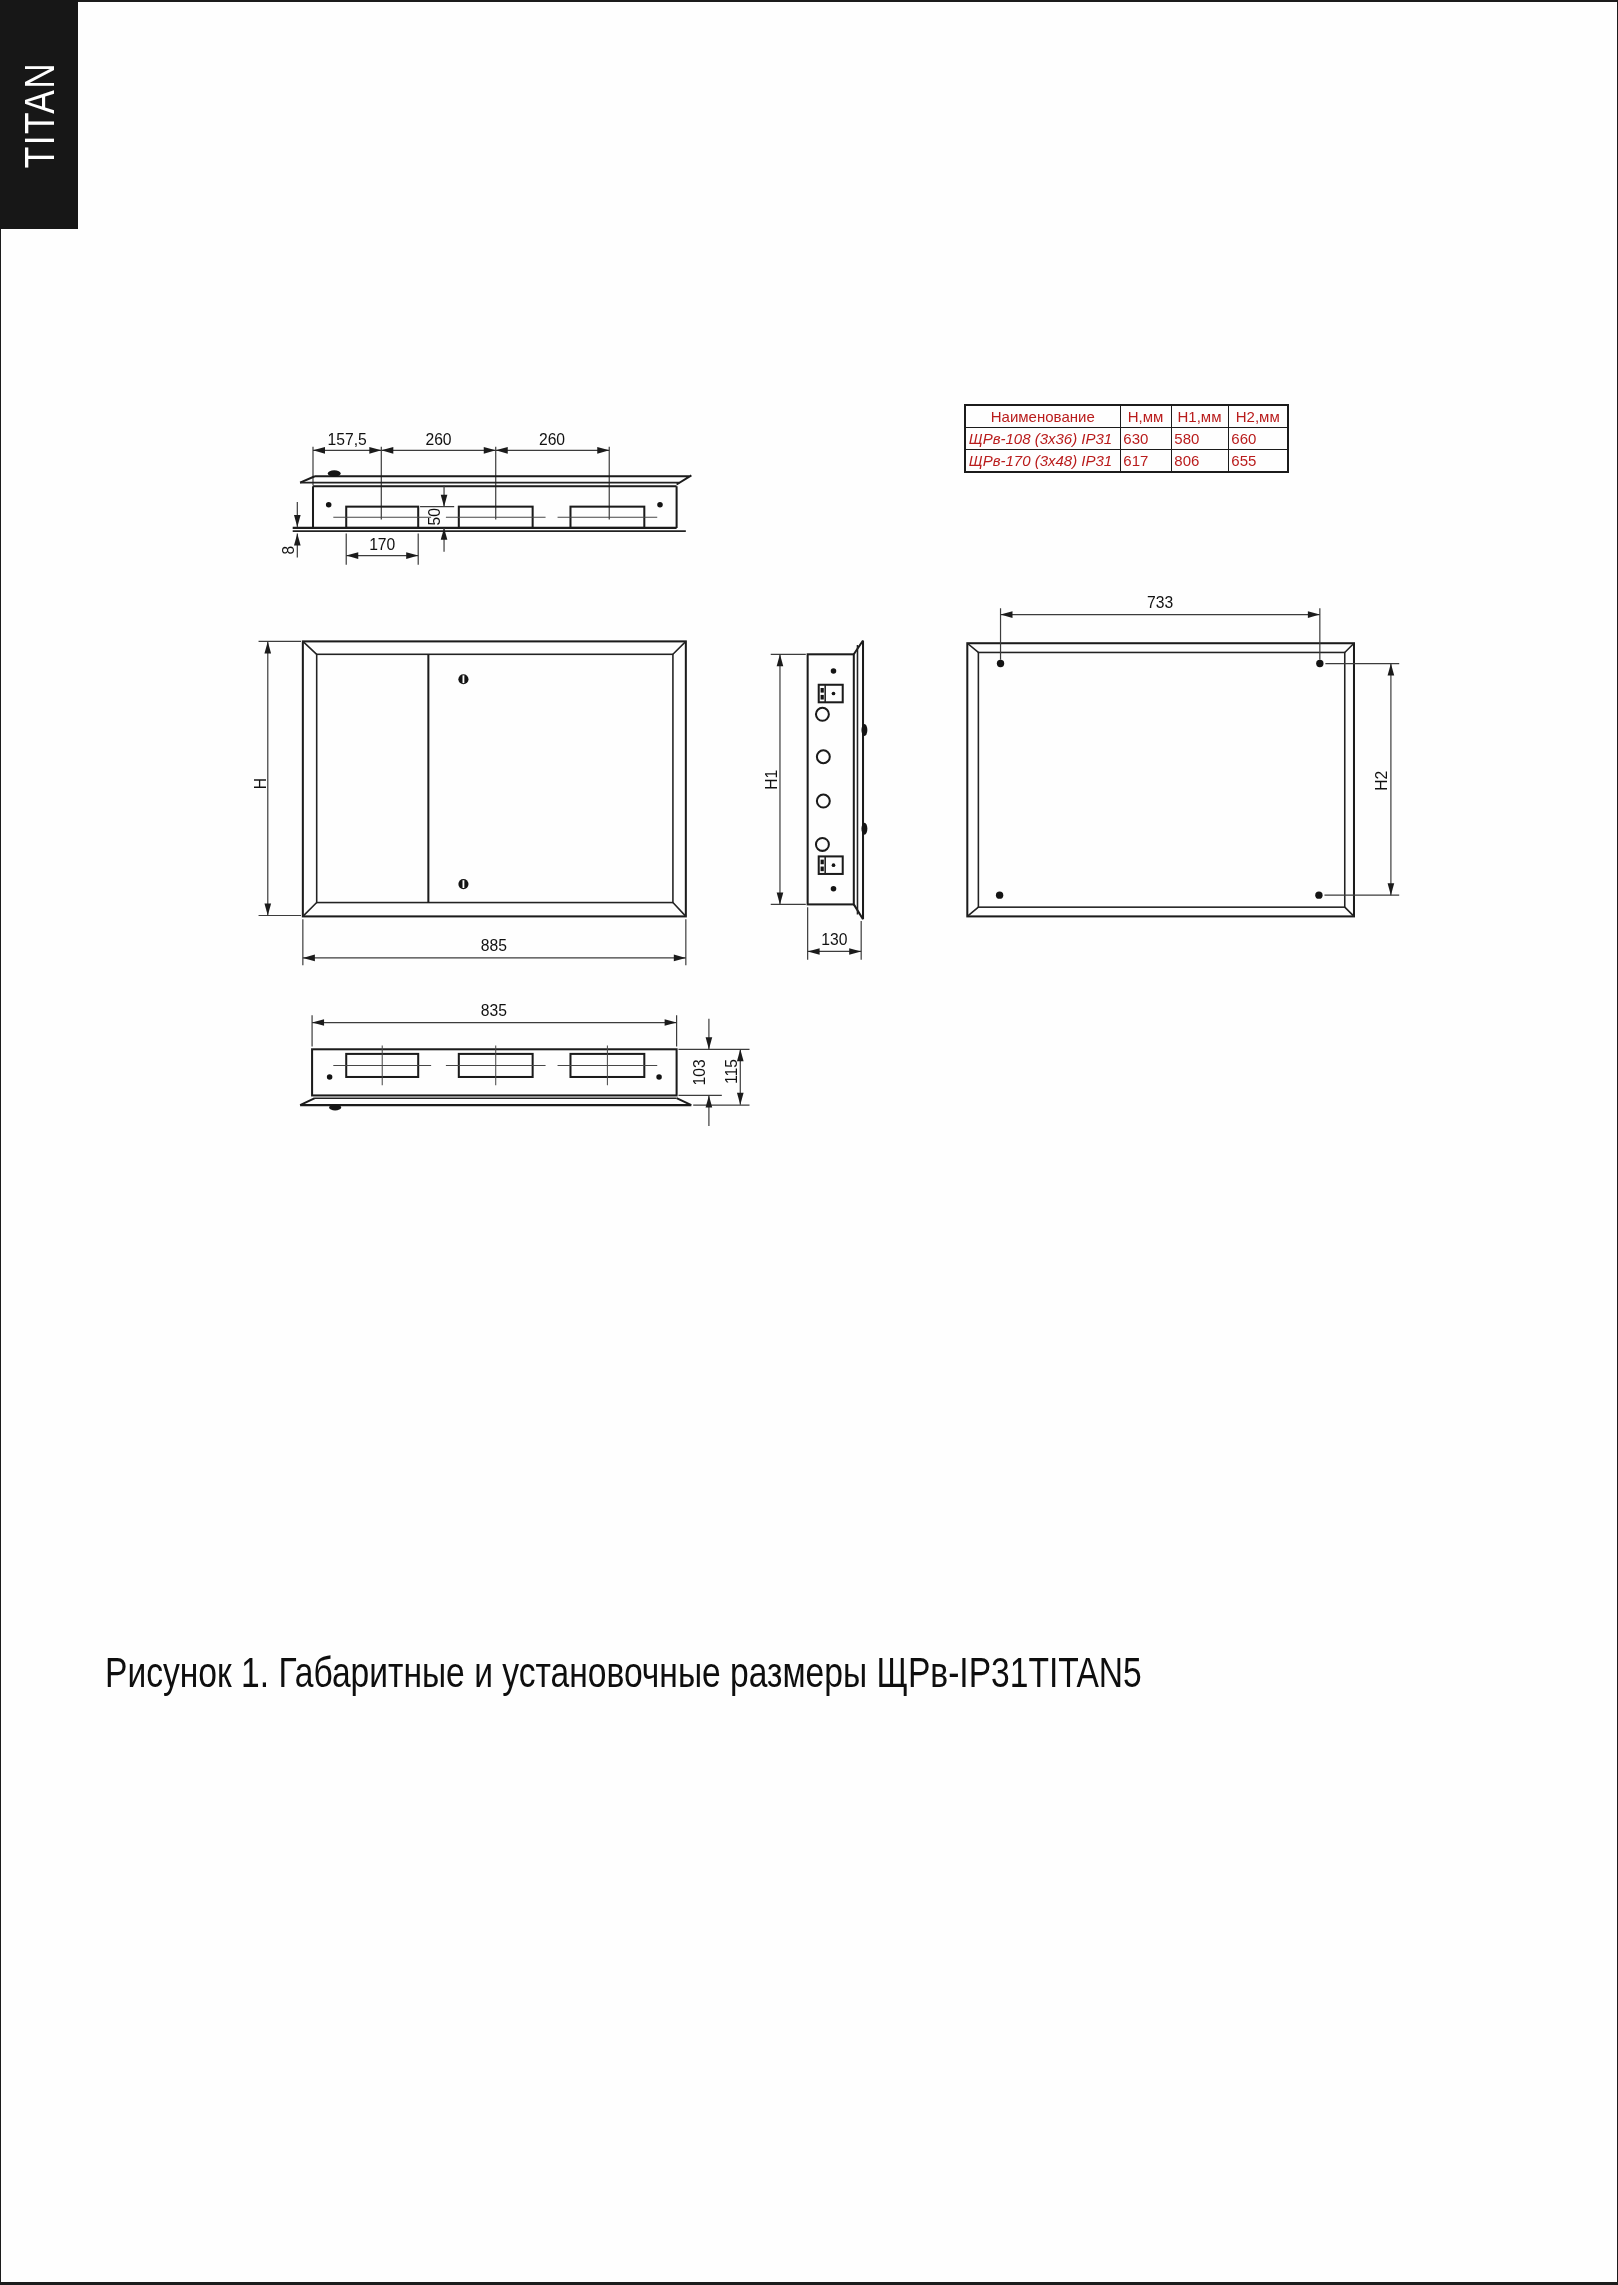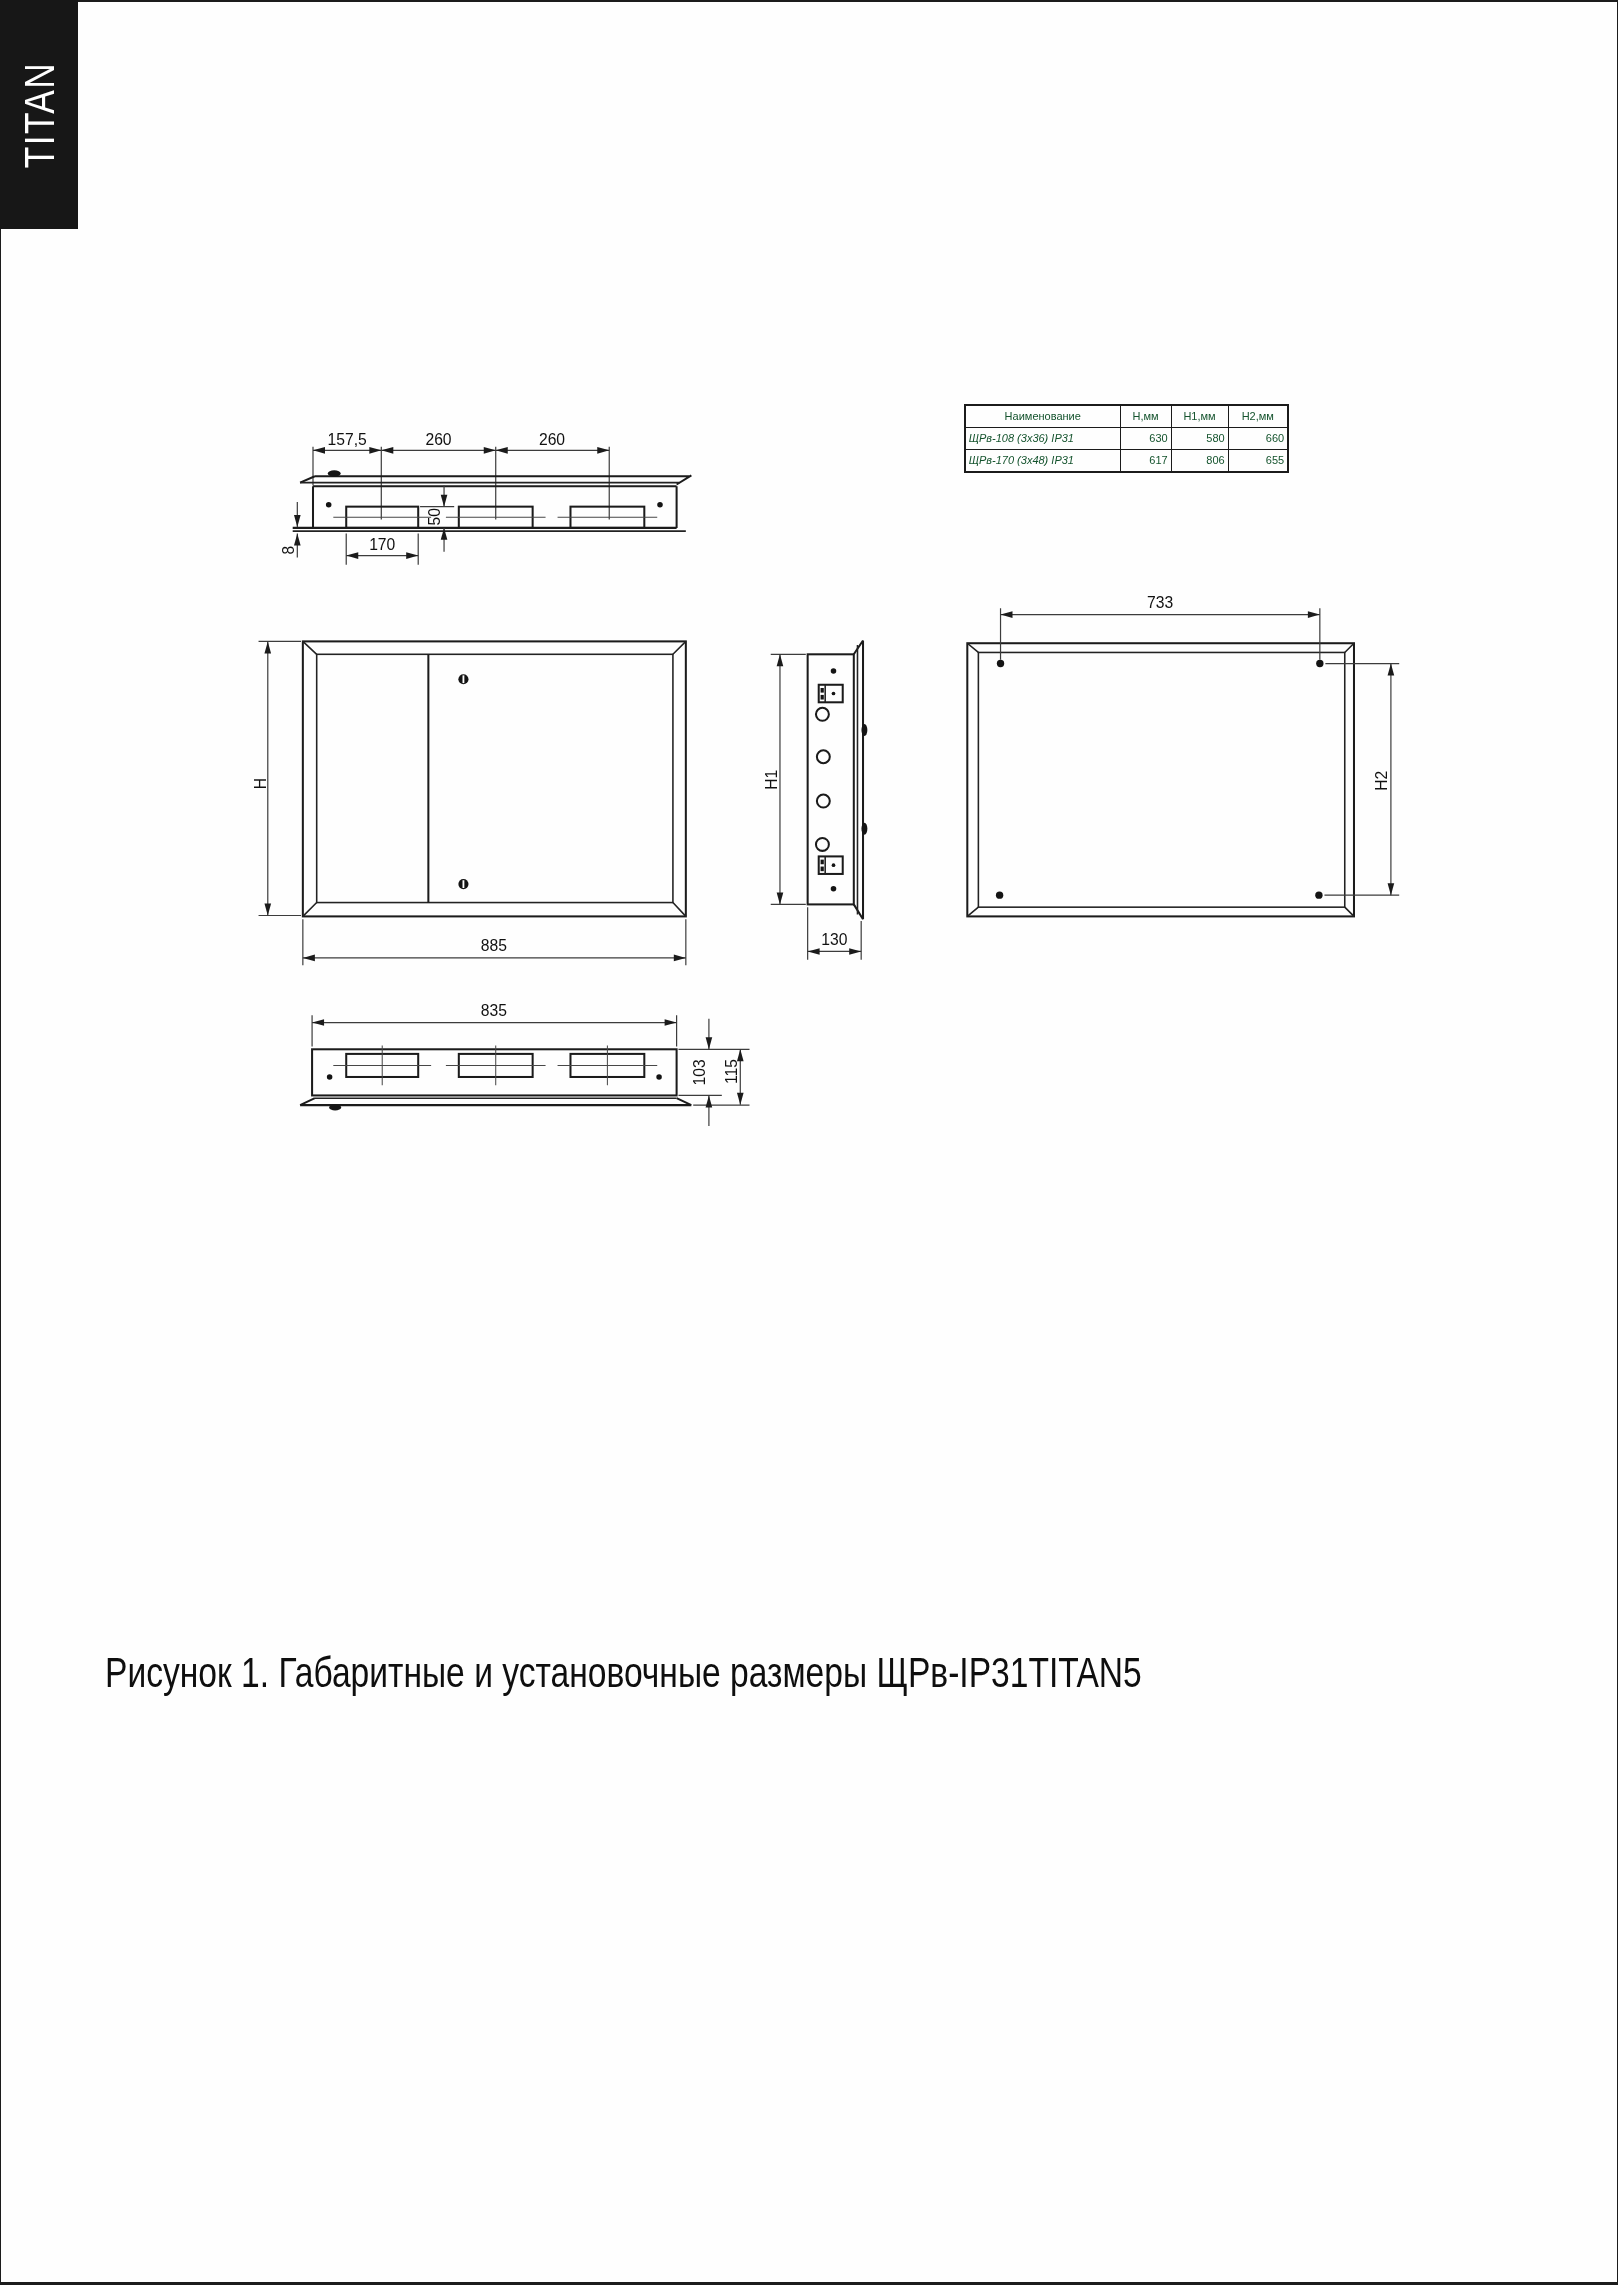--- a/index.html
+++ b/index.html
@@ -24,33 +24,33 @@
   }
   .brand-text{
     position:absolute;left:50%;top:50%;
     transform:translate(-50%,-50%) rotate(-90deg) scaleX(0.82);
     color:#ffffff;font-size:43px;font-weight:400;letter-spacing:1.8px;
     white-space:nowrap;
   }
   .spec{
     position:absolute;left:964px;top:404px;
     border-collapse:collapse;
-    font-size:11px;color:#14532d;
+    font-size:15px;color:#b91c1c;
     border:2px solid #1b1b1b;
     table-layout:fixed;
   }
   .spec th,.spec td{
     border:1.4px solid #1b1b1b;
     height:21px;padding:0 2.8px;
     font-weight:400;line-height:1;
     white-space:nowrap;overflow:hidden;
   }
   .spec th{text-align:center;}
   .spec td.name{text-align:left;font-style:italic;}
-  .spec td.num{text-align:right;}
+  .spec td.num{text-align:left;}
   .drawing{position:absolute;left:0;top:0;}
   .o{stroke:#1b1b1b;stroke-width:2.2;fill:none;}
   .m{stroke:#222;stroke-width:1.7;fill:none;}
   .t{stroke:#3c3c3c;stroke-width:1.3;fill:none;}
   .c{stroke:#474747;stroke-width:1.1;fill:none;}
   .f{fill:#141414;stroke:none;}
   .dim{font-family:"Liberation Sans",sans-serif;font-size:17px;fill:#111;}
   .caption{
     position:absolute;left:105px;top:1649px;
     font-size:42px;color:#0e0e0e;

